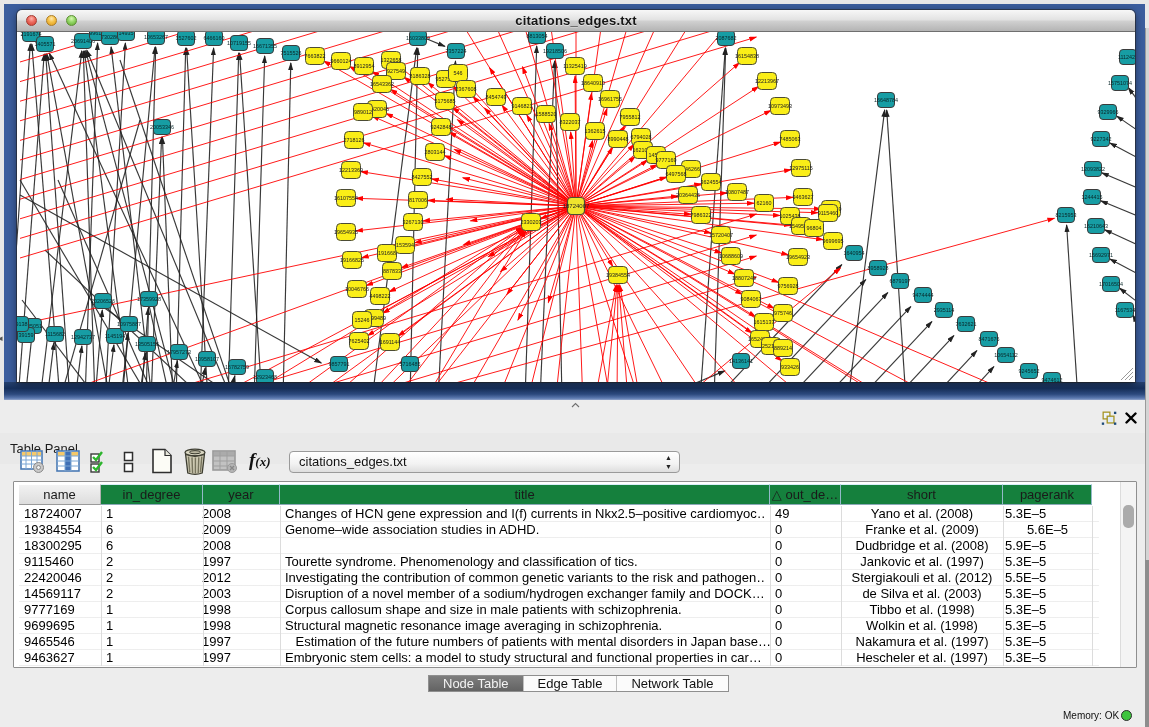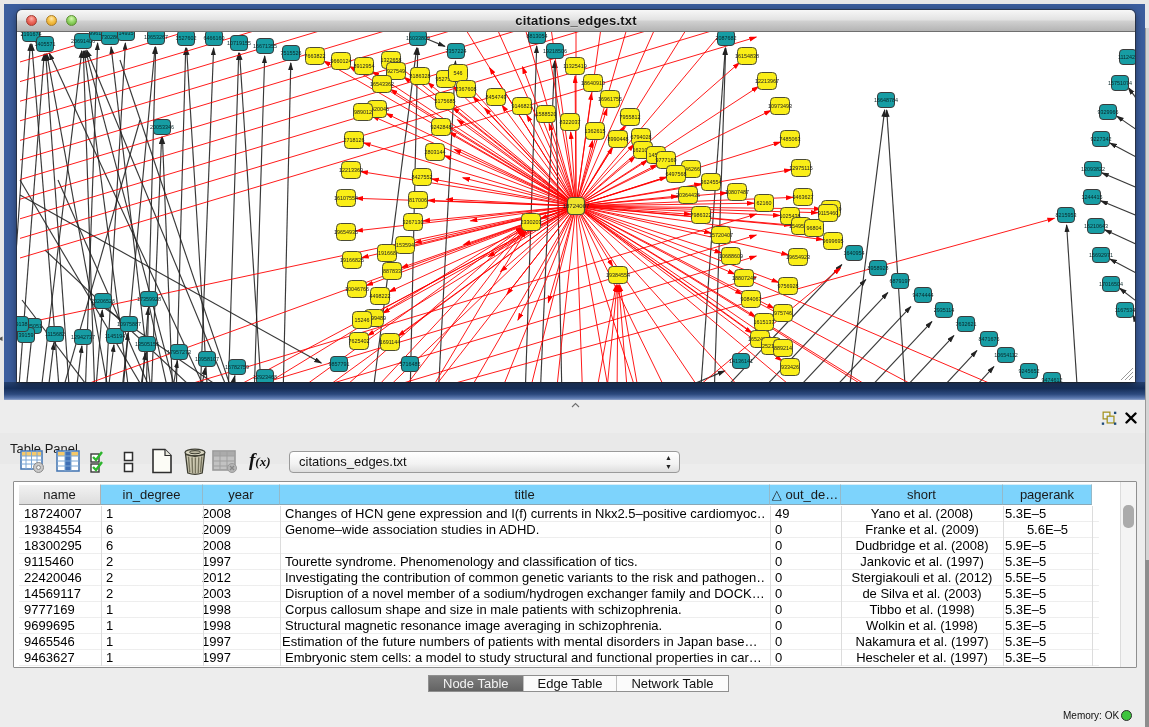--- a/index.html
+++ b/index.html
@@ -45,21 +45,21 @@
 #toolbar { left:14px; top:447px; height:30px; }
 .ticon { position:absolute; top:0; }
 #combo { left:289px; top:451px; width:391px; height:22px; border:1px solid #9a9a9a; border-radius:4px;
   background:linear-gradient(to bottom,#ffffff 0%,#f2f2f2 60%,#dedede 100%);
   font-size:13px; color:#111; line-height:20px; padding-left:9px; }
 #combo .arrows { position:absolute; right:7px; top:1px; font-size:7px; color:#222; line-height:9px; text-align:center; }
 
 
 #twrap { left:13px; top:481px; width:1124px; height:187px; background:#fff; border:1px solid #8f8f8f; border-radius:1px; }
 #thead { position:absolute; left:5px; top:2px; height:21px; width:1073px; display:flex; font-size:13px; color:#1a1a1a; }
-#thead .h { border-right:1px solid #94b9c9; background:#7dd3fc; text-align:center; line-height:20px;
+#thead .h { border-right:1px solid #94b9c9; background:#15803d; text-align:center; line-height:20px;
   border-top:1px solid #d8eef8; border-bottom:1px solid #8aa8b6; overflow:hidden; white-space:nowrap; }
 #thead .h.gray { background:linear-gradient(to bottom,#f2f2f2,#dddddd); border-right:1px solid #b0b0b0;
   border-top:1px solid #fff; border-bottom:1px solid #9a9a9a; }
 #rows { position:absolute; left:5px; top:24px; width:1080px; font-size:13px; color:#000;
   background-image:repeating-linear-gradient(to bottom, transparent 0px, transparent 15px, rgba(120,120,120,0.13) 15px, rgba(120,120,120,0.13) 16px); }
 .row { height:16px; line-height:16px; white-space:nowrap; }
 .vgl { position:absolute; top:24px; width:1px; height:160px; background:#dcdcdc; }
 .c { position:absolute; overflow:hidden; white-space:nowrap; }
 #vsb { position:absolute; left:1106px; top:0px; width:16px; height:185px; background:#f4f4f4; border-left:1px solid #dcdcdc; }
 #vsbthumb { position:absolute; left:2px; top:23px; width:11px; height:23px; background:#ababab; border-radius:5px; }
@@ -1032,21 +1032,21 @@
         <span class="c" style="left:183px;width:90px;text-align:left">1998</span>
         <span class="c" style="left:266px;width:480px;text-align:left">Structural magnetic resonance image averaging in schizophrenia.</span>
         <span class="c" style="left:756px;width:60px;text-align:left">0</span>
         <span class="c" style="left:822px;width:162px;text-align:center">Wolkin et al. (1998)</span>
         <span class="c" style="left:986px;width:85px;text-align:left">5.3E–5</span>
       </div>
 <div class="row" style="position:relative">
         <span class="c" style="left:5px;width:78px;text-align:left">9465546</span>
         <span class="c" style="left:87px;width:95px;text-align:left">1</span>
         <span class="c" style="left:183px;width:90px;text-align:left">1997</span>
-        <span class="c" style="left:263px;width:480px;text-align:left">Estimation of the future numbers of patients with mental disorders in Japan base…</span>
+        <span class="c" style="left:272px;width:480px;text-align:right">Estimation of the future numbers of patients with mental disorders in Japan base…</span>
         <span class="c" style="left:756px;width:60px;text-align:left">0</span>
         <span class="c" style="left:822px;width:162px;text-align:center">Nakamura et al. (1997)</span>
         <span class="c" style="left:986px;width:85px;text-align:left">5.3E–5</span>
       </div>
 <div class="row" style="position:relative">
         <span class="c" style="left:5px;width:78px;text-align:left">9463627</span>
         <span class="c" style="left:87px;width:95px;text-align:left">1</span>
         <span class="c" style="left:183px;width:90px;text-align:left">1997</span>
         <span class="c" style="left:266px;width:480px;text-align:left">Embryonic stem cells: a model to study structural and functional properties in car…</span>
         <span class="c" style="left:756px;width:60px;text-align:left">0</span>

